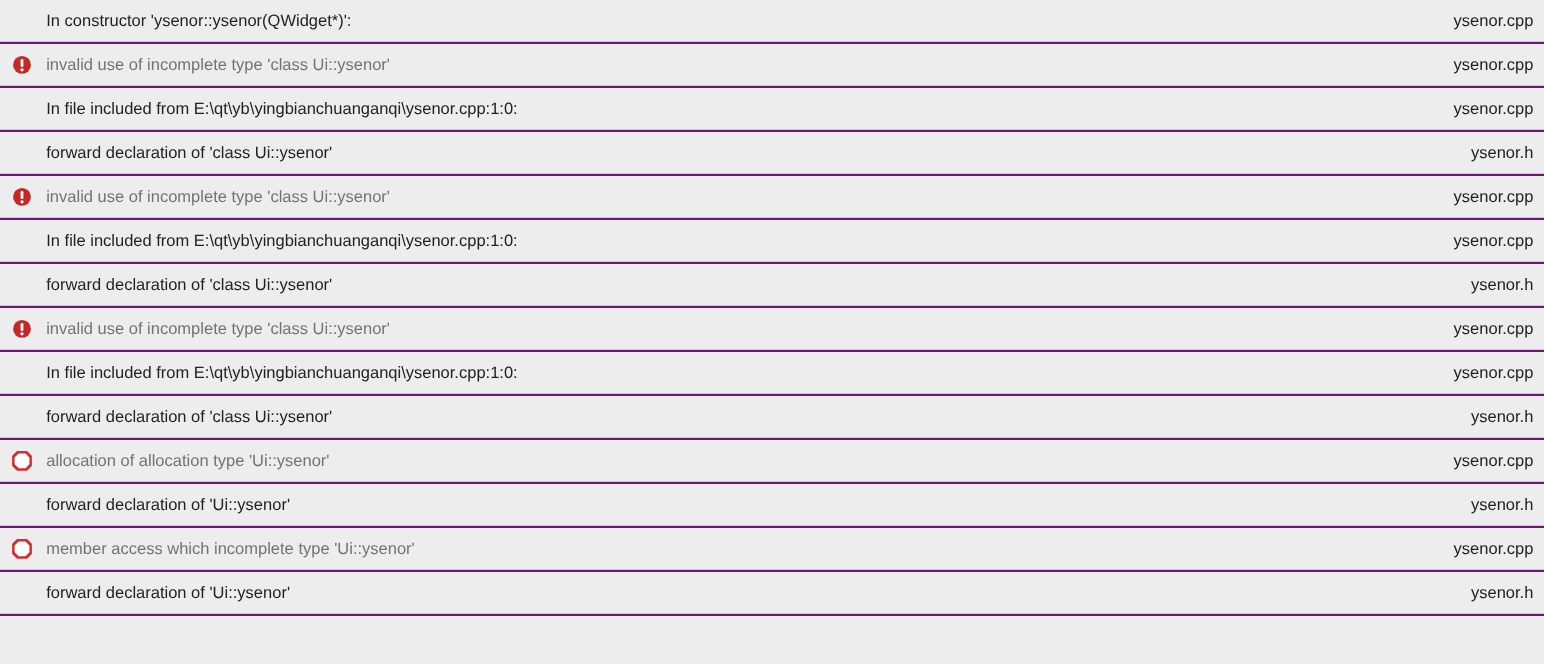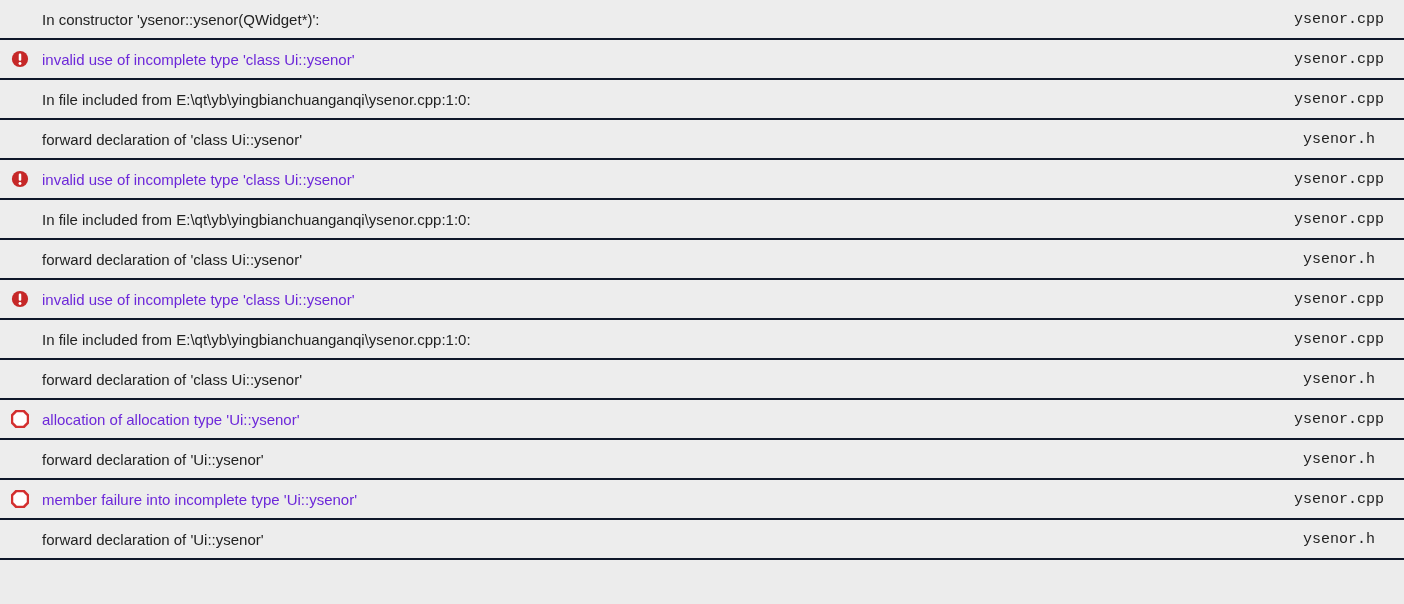--- a/index.html
+++ b/index.html
@@ -8,45 +8,45 @@
     font-size: 15px;
     background: #ececec;
     color: #222;
     width: 1404px;
   }
   .issues-table { width: 100%; border-collapse: collapse; }
   .issue-row {
     display: flex;
     align-items: center;
     height: 40px;
-    border-bottom: 2px solid #0f172a;
+    border-bottom: 2px solid #701a75;
     background: #ededed;
     cursor: default;
   }
   .icon-cell {
     width: 40px;
     flex-shrink: 0;
     display: flex;
     align-items: center;
     justify-content: center;
   }
   .msg-cell {
     flex: 1;
     padding-left: 2px;
     white-space: nowrap;
     overflow: hidden;
     text-overflow: ellipsis;
   }
   .file-cell {
     width: 130px;
     flex-shrink: 0;
-    text-align: center;
-    font-family: Liberation Mono, monospace;
+    text-align: right;
+    padding-right: 10px;
   }
-  .err-text { color: #6d28d9; }
+  .err-text { color: #737373; }
   .icon { width: 18px; height: 18px; display: block; }
 </style>
 </head>
 <body>
 
 <div class="issues-table">
     <div class="issue-row">
       <div class="icon-cell"></div>
       <div class="msg-cell">In constructor 'ysenor::ysenor(QWidget*)':</div>
       <div class="file-cell">ysenor.cpp</div>
@@ -127,21 +127,21 @@
       <div class="icon-cell"></div>
       <div class="msg-cell">forward declaration of 'Ui::ysenor'</div>
       <div class="file-cell">ysenor.h</div>
     </div>
     <div class="issue-row">
       <div class="icon-cell">
         <svg class="icon" viewBox="0 0 20 20">
           <polygon points="6,1 14,1 19,6 19,14 14,19 6,19 1,14 1,6" fill="white" stroke="#d32f2f" stroke-width="3"></polygon>
         </svg>
       </div>
-      <div class="msg-cell err-text">member failure into incomplete type 'Ui::ysenor'</div>
+      <div class="msg-cell err-text">member access which incomplete type 'Ui::ysenor'</div>
       <div class="file-cell">ysenor.cpp</div>
     </div>
     <div class="issue-row">
       <div class="icon-cell"></div>
       <div class="msg-cell">forward declaration of 'Ui::ysenor'</div>
       <div class="file-cell">ysenor.h</div>
     </div>
   </div>
 
 </body></html>

